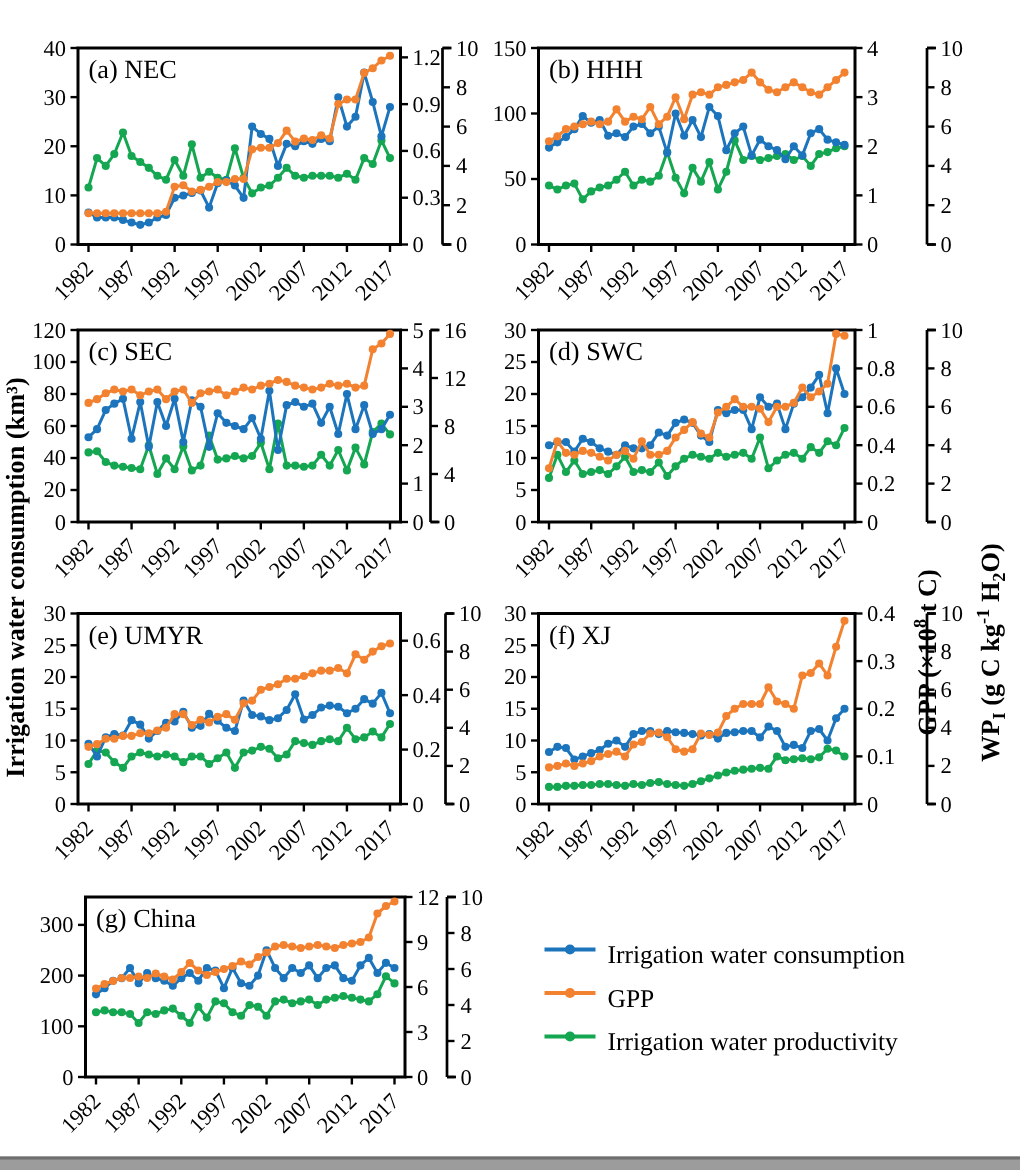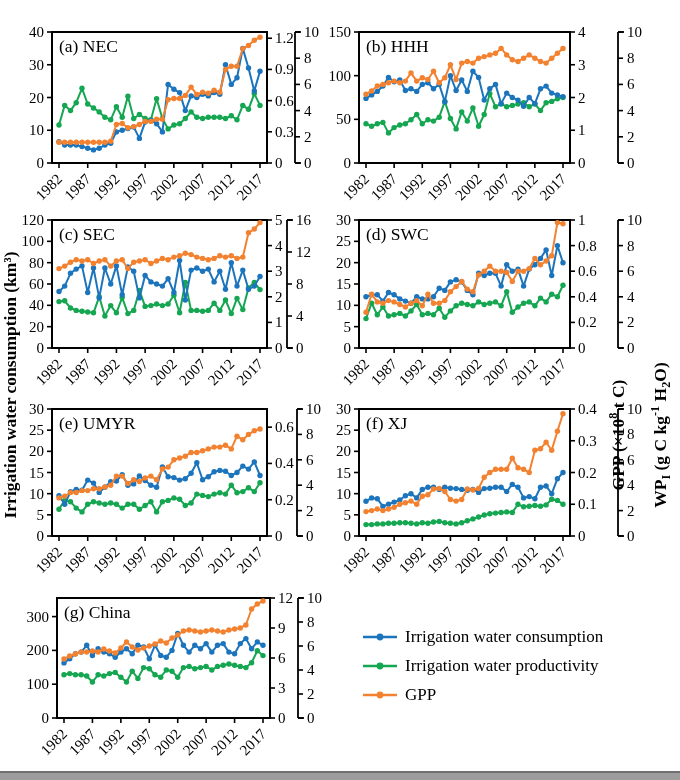--- a/index.html
+++ b/index.html
@@ -9,21 +9,21 @@
   svg.panel text{font-family:"Liberation Serif","DejaVu Serif",serif;fill:#000;}
   svg.panel .tick{font-size:15px;}
   svg.panel .ttl{font-size:17.5px;}
   .rotlab{position:absolute;text-align:center;font-size:17.5px;white-space:nowrap;
           transform:rotate(-90deg);}
   .rotlab.bold{font-weight:bold;}
   .rotlab sup,.rotlab sub{font-size:70%;}
   .legend{position:absolute;left:340px;top:585px;width:340px;height:190px;
           display:flex;flex-direction:column;justify-content:flex-start;
           padding-top:42px;padding-left:22px;box-sizing:border-box;gap:9px;}
-  .legend-item{display:flex;align-items:center;gap:7px;font-size:17px;}
+  .legend-item{display:flex;gap:7px;font-size:17px;}
   .legend-item svg{flex:0 0 auto;}
   .footer-bar{position:absolute;left:0;top:771px;width:680px;height:9px;
               background:#9c9c9c;border-top:2px solid #6f6f6f;box-sizing:border-box;}
 </style>
 </head>
 <body>
 
 <div class="fig">
   <svg class="panel" width="340" height="200" style="left: 0px; top: 0px;">
       <rect x="52" y="32" width="215" height="131" fill="none" stroke="#000" stroke-width="2"></rect>
@@ -1257,28 +1257,28 @@
   <div class="legend">
     <div class="legend-item">
       <svg width="36" height="12" class="lgsw">
           <line x1="1" y1="6" x2="35" y2="6" stroke="#1c75bc" stroke-width="2.6"></line>
           <circle cx="18" cy="6" r="3.4" fill="#1c75bc"></circle>
         </svg>
       <span>Irrigation water consumption</span>
     </div>
     <div class="legend-item">
       <svg width="36" height="12" class="lgsw">
+          <line x1="1" y1="6" x2="35" y2="6" stroke="#f38230" stroke-width="2.6"></line>
+          <circle cx="18" cy="6" r="3.4" fill="#f38230"></circle>
+        </svg>
+      <span>GPP</span>
+    </div>
+    <div class="legend-item">
+      <svg width="36" height="12" class="lgsw">
           <line x1="1" y1="6" x2="35" y2="6" stroke="#14a650" stroke-width="2.6"></line>
           <circle cx="18" cy="6" r="3.4" fill="#14a650"></circle>
         </svg>
       <span>Irrigation water productivity</span>
-    </div>
-    <div class="legend-item">
-      <svg width="36" height="12" class="lgsw">
-          <line x1="1" y1="6" x2="35" y2="6" stroke="#f38230" stroke-width="2.6"></line>
-          <circle cx="18" cy="6" r="3.4" fill="#f38230"></circle>
-        </svg>
-      <span>GPP</span>
     </div>
   </div>
 
   <div class="footer-bar"></div>
 </div>
 
 </body></html>

